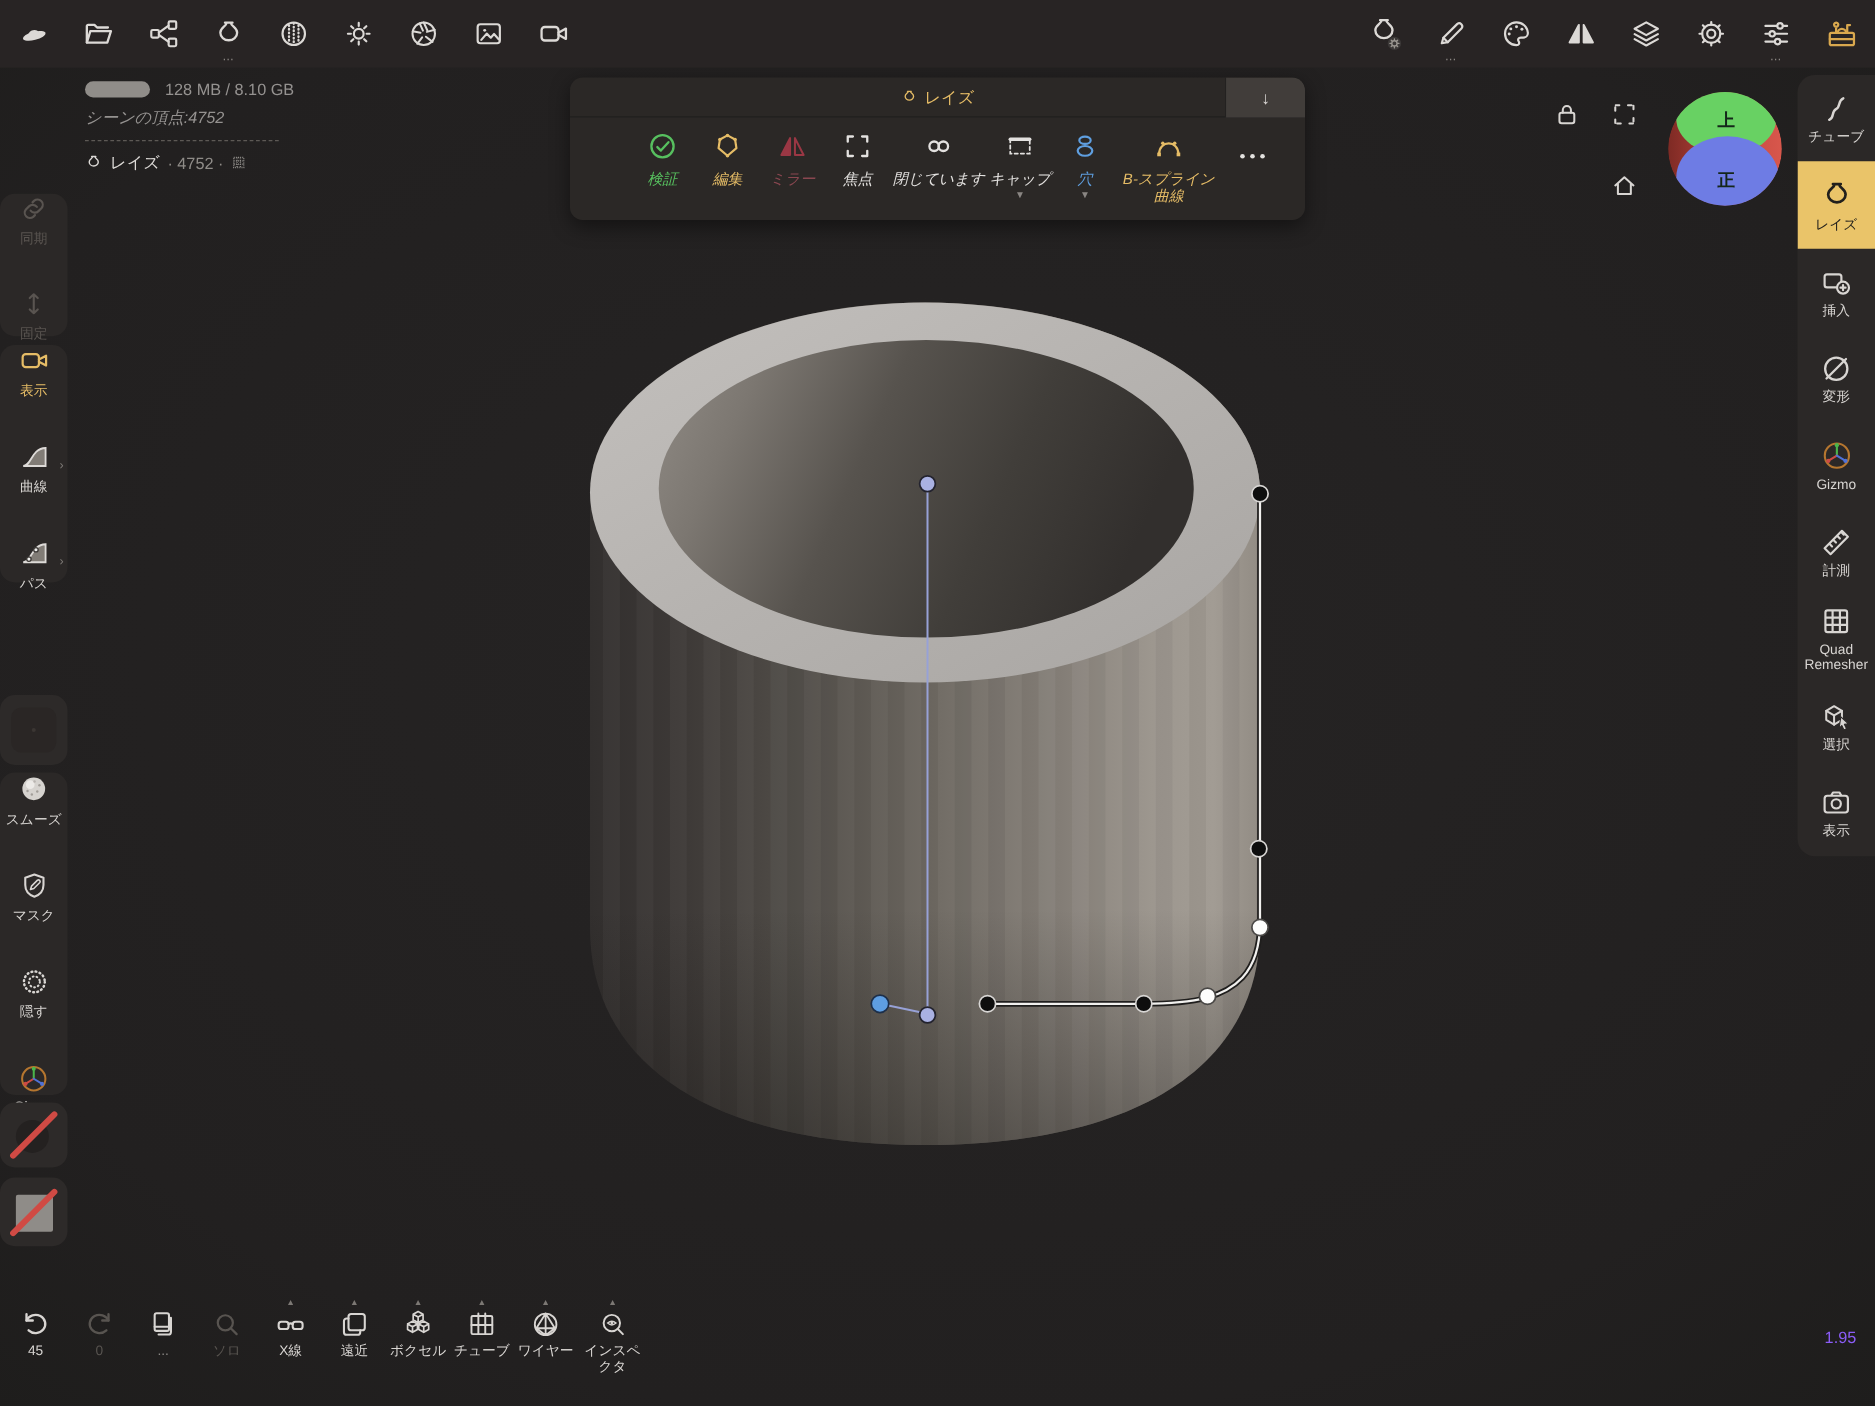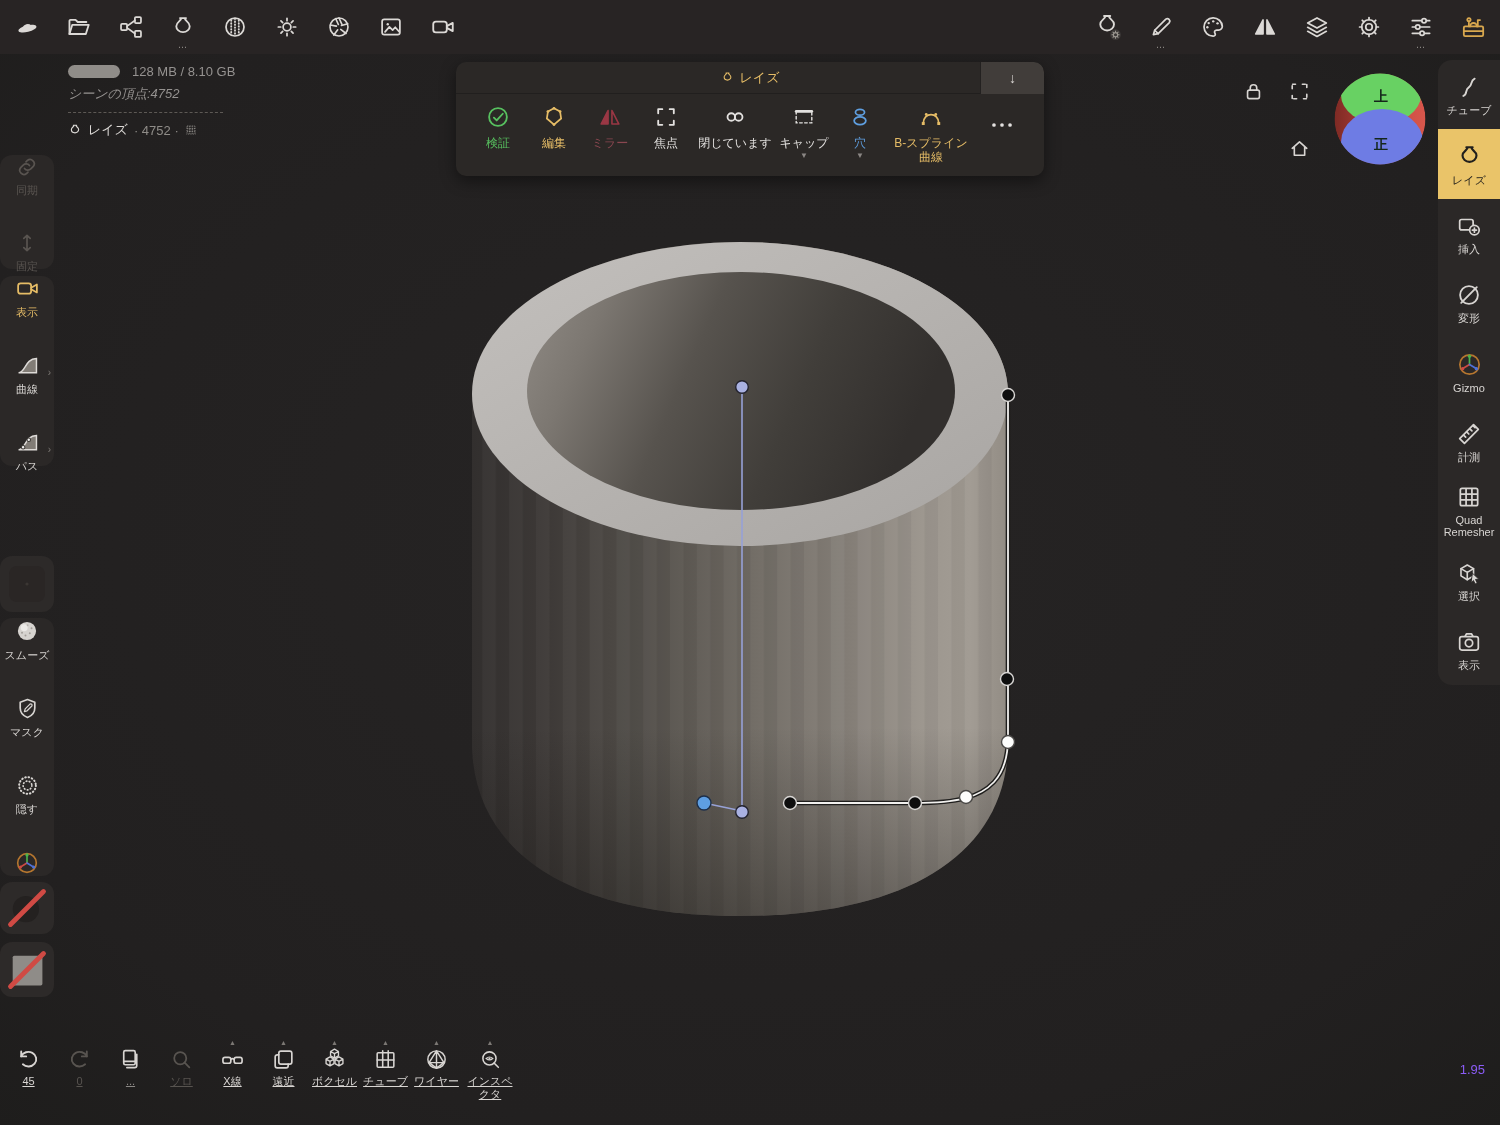--- a/index.html
+++ b/index.html
@@ -40,22 +40,22 @@
   
   #toolpanel { position:absolute; left:456px; top:62px; width:588px; height:114px;
     background:#2b2826; border-radius:10px; box-shadow:0 5px 16px rgba(0,0,0,.45);
     z-index:25; overflow:hidden; }
   #tp-header { position:relative; height:32px; border-bottom:1px solid #211f1e;
     display:flex; align-items:center; justify-content:center; }
   #tp-title { display:flex; align-items:center; gap:6px; color:#e5bc66; font-size:13px; }
   #tp-collapse { position:absolute; right:0; top:0; width:64px; height:32px;
     background:#413d3a; border-left:1px solid #232120; border-radius:0 10px 0 0;
     display:flex; align-items:center; justify-content:center; color:#d8d5d2; font-size:14px; }
-  #tp-body { display:flex; align-items:flex-start; justify-content:space-between;
-    padding:10px 16px 0; }
+  #tp-body { display:flex; align-items:flex-start; justify-content:flex-end;
+    padding:10px 16px 0;font-style:italic; }
   .pbtn { display:flex; flex-direction:column; align-items:center; min-width:52px; }
   .pbtn .plabel { margin-top:7px; font-size:12px; line-height:1.15; text-align:center; white-space:nowrap; }
   .pbtn.wrap2 .plabel { white-space:normal; width:82px; }
   .pbtn .pcaret { margin-top:1px; font-size:8px; line-height:8px; color:#8a8683; visibility:hidden; }
   .pbtn.hascaret .pcaret { visibility:visible; }
   .pbtn.more { padding-top:8px; }
 
   
   #rightbar { position:absolute; right:0; top:60px; width:62px; height:625px;
     background:#2b2827; border-radius:14px 0 0 14px; z-index:20;
@@ -77,21 +77,21 @@
   .litem.activeY { color:#e5bc66; }
   .litem .chev { position:absolute; right:3px; top:14px; font-size:10px; color:#7c7874; }
   .swbtn { position:absolute; left:0; width:54px; background:#2d2a29; border-radius:12px;
     z-index:20; display:flex; align-items:center; justify-content:center; }
 
   
   #bottombar { position:absolute; left:4px; top:1038px; z-index:20; display:flex; gap:2px; }
   .bitem { width:49px; display:flex; flex-direction:column; align-items:center; color:#d8d5d2; }
   .bitem .bcaret { height:9px; font-size:7px; line-height:9px; color:#7c7874; visibility:hidden; }
   .bitem.hascaret .bcaret { visibility:visible; }
-  .bitem .blabel { margin-top:3px; font-size:11px; line-height:1.15; text-align:center;text-decoration:underline; }
+  .bitem .blabel { margin-top:3px; font-size:11px; line-height:1.15; text-align:center; }
   .bitem.disabled { color:#585450; }
   #vscale { position:absolute; right:15px; top:1062px; font-size:13px; color:#8b5cf6; z-index:20; }
 
   
   #navicons { position:absolute; z-index:20; color:#d8d5d2; }
   #navsphere { position:absolute; left:1334px; top:73px; width:92px; height:92px; z-index:20; }
   .navlbl { font-size:14px; fill:#14261a; font-weight:bold; }
 </style>
 </head>
 <body>

